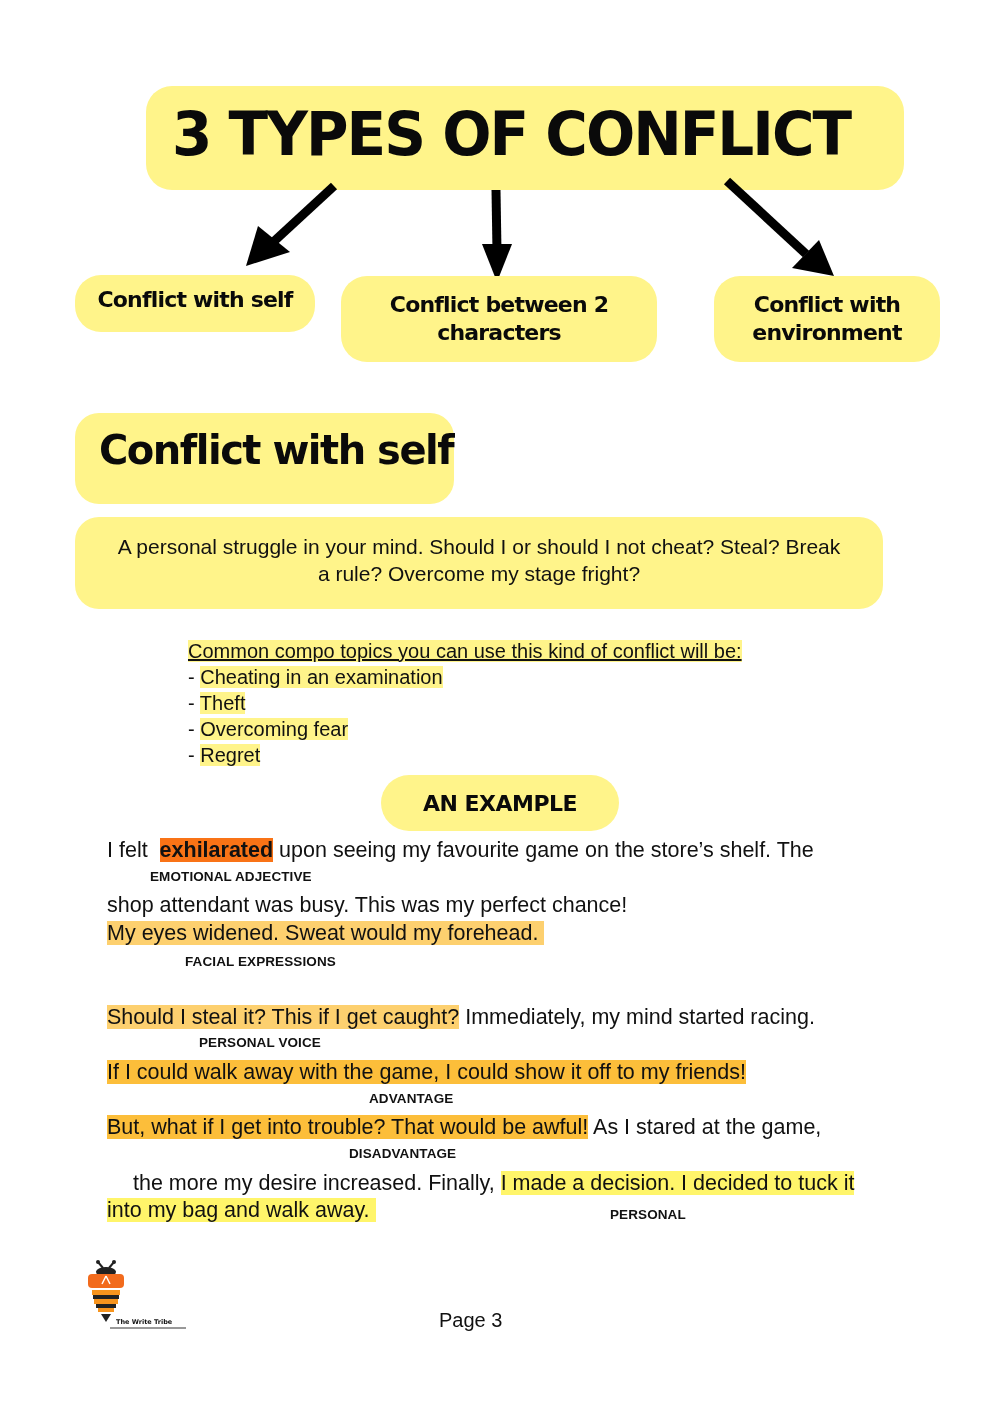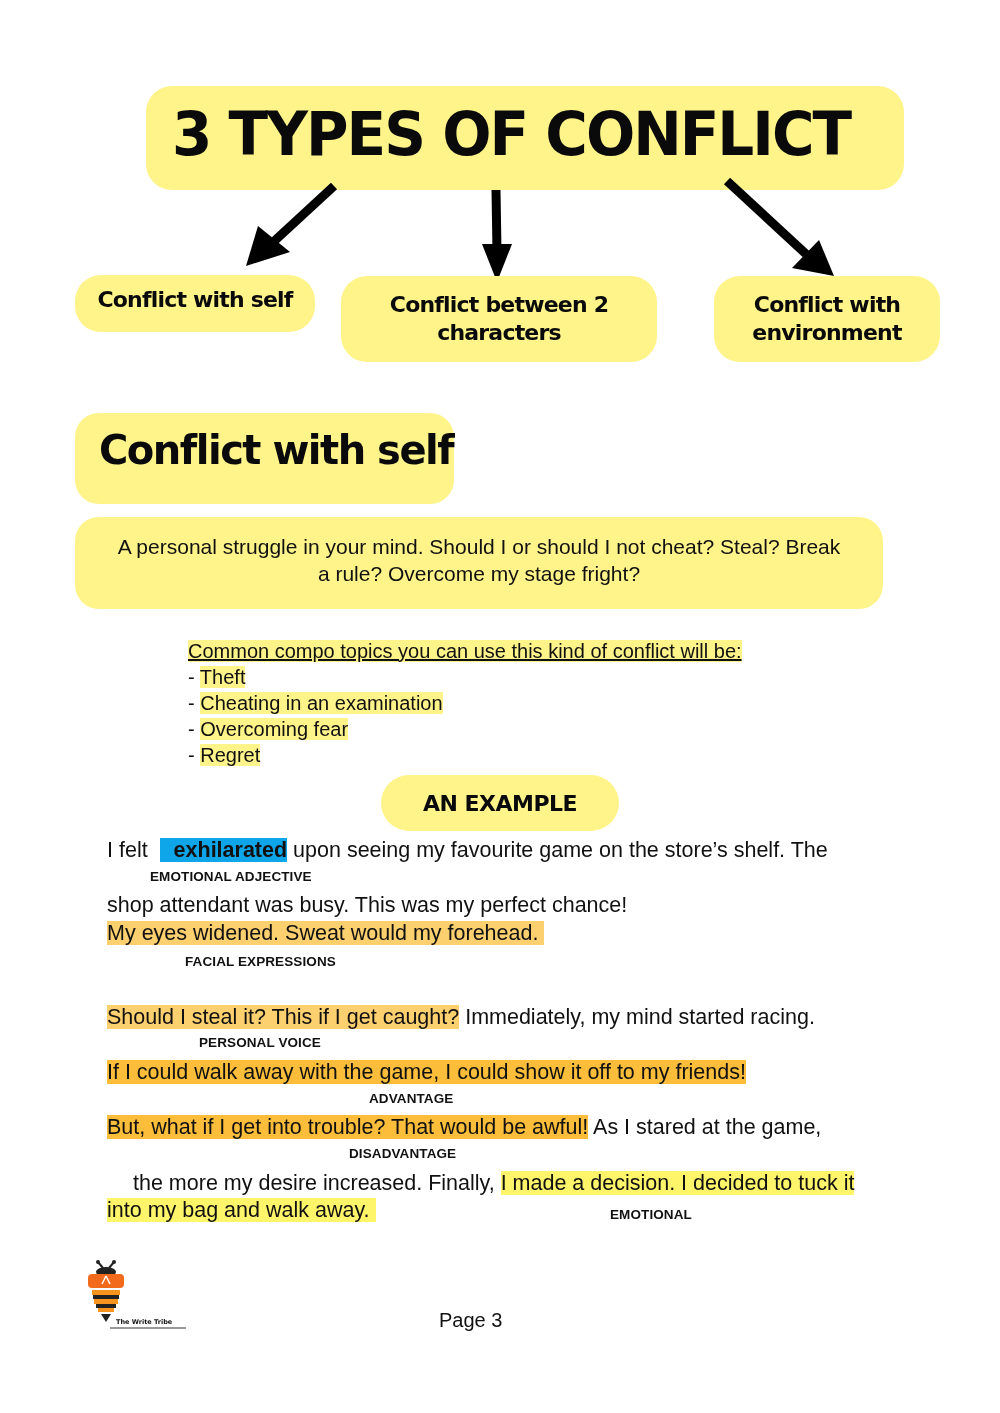--- a/index.html
+++ b/index.html
@@ -31,21 +31,21 @@
     #topics .hl { background: #FFF48A; }
     #topics-heading { text-decoration: underline; margin-top: 14px; }
     .topic-row { white-space: nowrap; }
 
     #example-box { left: 381px; top: 775px; width: 238px; height: 56px; border-radius: 28px; display: flex; align-items: center; justify-content: center; }
     #example-label { font-size: 22px; letter-spacing: -0.5px; text-transform: uppercase; }
 
     .line { position: absolute; left: 107px; font-size: 21.5px; line-height: 27px; white-space: nowrap; }
     .tag { position: absolute; font-size: 13.5px; font-weight: bold; letter-spacing: 0.1px; white-space: nowrap; }
 
-    .hl-peach { background: #0ea5e9; padding-left: 14px; }
+    .hl-peach { background: #f97316; }
     .hl-lorange { background: #FDD06F; }
     .hl-orange { background: #FCBE3A; }
     .hl-yellow { background: #FFF56A; }
     .bold { font-weight: bold; }
 
     #logo { position: absolute; left: 84px; top: 1260px; width: 110px; height: 75px; }
     #page-num { position: absolute; left: 439px; top: 1309px; font-size: 20px; color: #111; }
   </style>
 </head>
 <body>
@@ -82,22 +82,22 @@
 <div class="box" id="section-box">
   <div class="display" id="section-title">Conflict with self</div>
 </div>
 
 <div class="box" id="def-box">
   <div id="def-text" style="width:740px;margin:0 auto;">A personal struggle in your mind. Should I or should I not cheat? Steal? Break a rule? Overcome my stage fright?</div>
 </div>
 
 <div id="topics">
   <div class="topic-row"><span class="hl" id="topics-heading">Common compo topics you can use this kind of conflict will be:</span></div>
+  <div class="topic-row"><span>- </span><span class="hl">Cheating in an examination</span></div>
   <div class="topic-row"><span>- </span><span class="hl">Theft</span></div>
-  <div class="topic-row"><span>- </span><span class="hl">Cheating in an examination</span></div>
   <div class="topic-row"><span>- </span><span class="hl">Overcoming fear</span></div>
   <div class="topic-row"><span>- </span><span class="hl">Regret</span></div>
 </div>
 
 <div class="box" id="example-box">
   <span class="display" id="example-label">An Example</span>
 </div>
 
 <div class="line" style="top:837px;">
   <span style="white-space:pre;">I felt  </span><span class="hl-peach bold">exhilarated</span><span> upon seeing my favourite game on the store’s shelf. The</span>
@@ -124,21 +124,21 @@
   <span class="hl-orange">But, what if I get into trouble? That would be awful!</span><span> As I stared at the game,</span>
 </div>
 <div class="tag" style="left:349px;top:1146px;">DISADVANTAGE</div>
 
 <div class="line" style="top:1170px;">
   <span style="white-space:pre;margin-left:26px;">the more my desire increased. Finally, </span><span class="hl-yellow">I made a decision. I decided to tuck it</span>
 </div>
 <div class="line" style="top:1197px;">
   <span class="hl-yellow" style="white-space:pre;">into my bag and walk away. </span>
 </div>
-<div class="tag" style="left:610px;top:1207px;">EMOTIONAL</div>
+<div class="tag" style="left:610px;top:1207px;">PERSONAL</div>
 
 <svg id="logo" viewBox="0 0 110 75">
   <line x1="14" y1="2" x2="19" y2="8" stroke="#222" stroke-width="2"></line>
   <line x1="30" y1="2" x2="25" y2="8" stroke="#222" stroke-width="2"></line>
   <circle cx="14" cy="2" r="2" fill="#222"></circle>
   <circle cx="30" cy="2" r="2" fill="#222"></circle>
   <ellipse cx="22" cy="12" rx="10" ry="5" fill="#222"></ellipse>
   <rect x="4" y="14" width="36" height="14" rx="4" fill="#F26B1D"></rect>
   <path d="M22 16 L18 24 M22 16 L26 24" stroke="#fff" stroke-width="1.5"></path>
   <rect x="8" y="30" width="28" height="5" fill="#F7941D"></rect>

